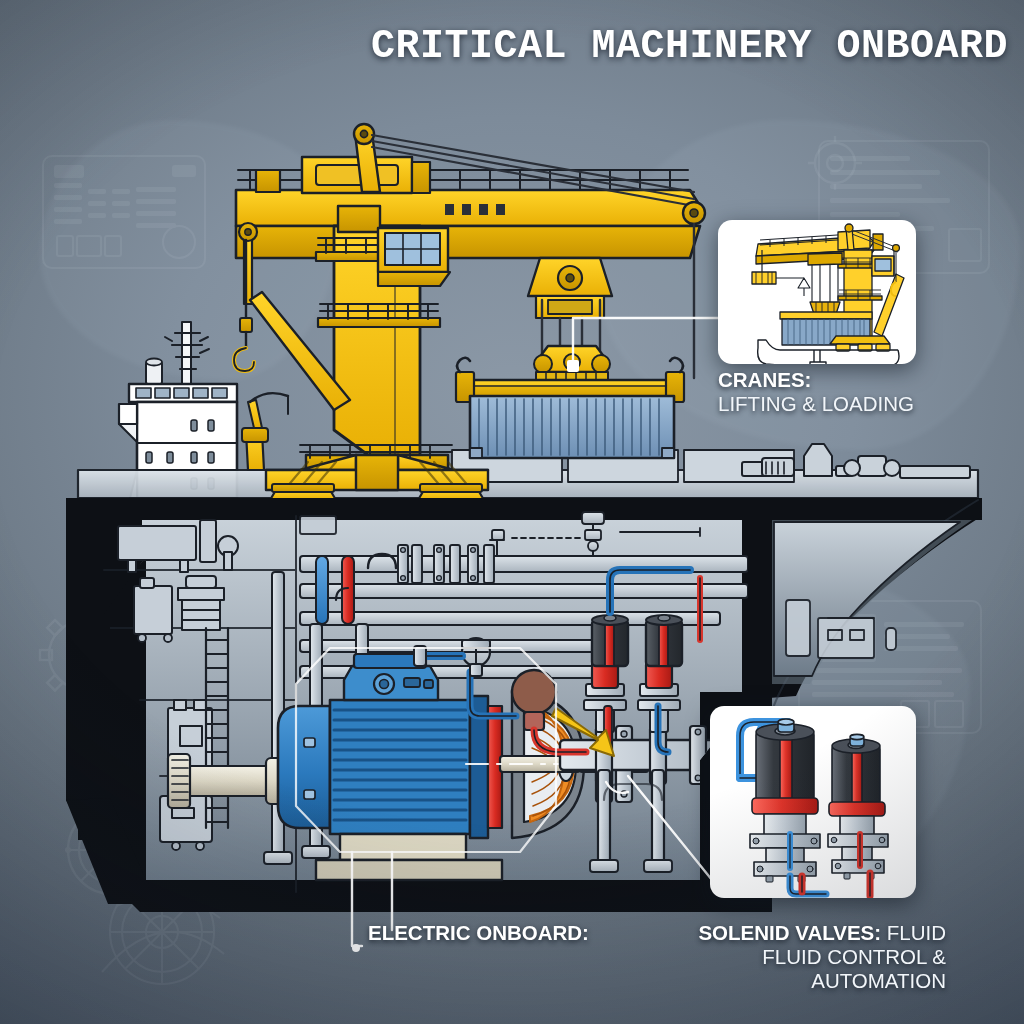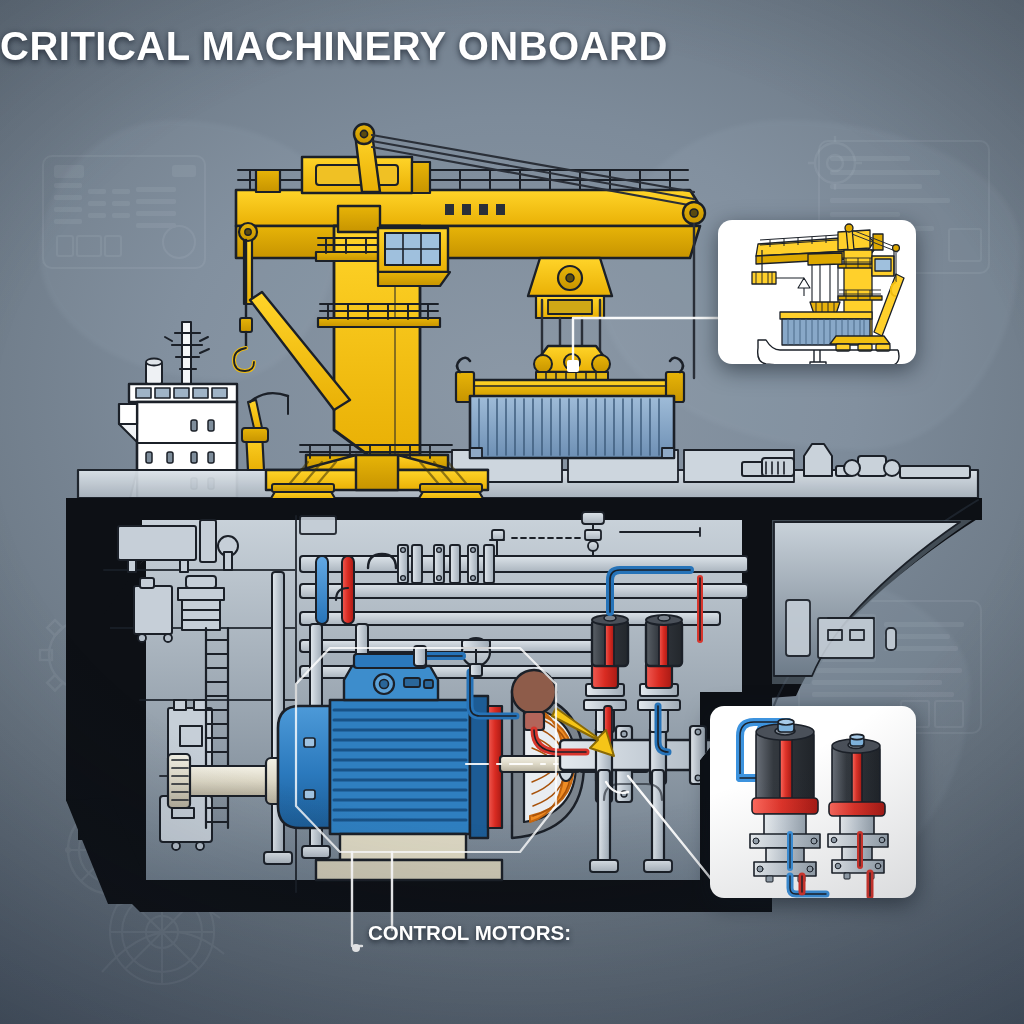--- a/index.html
+++ b/index.html
@@ -12,21 +12,21 @@
   
   .wm{position:absolute;opacity:.075;pointer-events:none;}
   .wm-panel{border:2px solid #e9f1f8;border-radius:10px;}
   .wm-line{position:absolute;background:#e9f1f8;height:5px;border-radius:2px;}
   .wm-box{position:absolute;border:2px solid #e9f1f8;border-radius:3px;}
   .wm-ring{position:absolute;border:2px solid #e9f1f8;border-radius:50%;}
   .wm-map{position:absolute;background:#cfe0ee;border-radius:44% 56% 38% 62%/52% 38% 62% 48%;opacity:.06;filter:blur(2px);}
   .vig{position:absolute;inset:0;pointer-events:none;
        background:radial-gradient(105% 80% at 50% 42%, rgba(0,0,0,0) 48%, rgba(18,26,38,.40) 100%);}
   
-  .title-wrap{position:absolute;left:0;right:16px;top:24px;text-align:left;z-index:40;}
+  .title-wrap{position:absolute;left:0;right:16px;top:24px;text-align:right;z-index:40;font-family:Liberation Mono, monospace;}
   .title{font-size:40px;font-weight:bold;color:#ffffff;letter-spacing:.5px;
          text-shadow:0 2px 6px rgba(15,22,33,.75);}
   .subtitle{margin-top:6px;font-size:25.5px;color:#eef4f9;letter-spacing:.2px;
             text-shadow:0 2px 5px rgba(15,22,33,.7);}
   
   .art{position:absolute;left:0;top:0;width:1024px;height:1024px;}
   
   .inset{position:absolute;background:#ffffff;border-radius:14px;
          box-shadow:0 6px 22px rgba(12,20,30,.55);overflow:hidden;}
   .inset svg{display:block;}
@@ -944,24 +944,34 @@
           </g>
           <path d="M150 128 L150 160" stroke="#d8352c" stroke-width="6" fill="none"></path>
           <path d="M150 128 L150 160" stroke-width="1.2" fill="none"></path>
           <path d="M160 167 L160 190" fill="none" stroke="#d8352c" stroke-width="7"></path>
           <path d="M160 167 L160 190" fill="none" stroke-width="1.4"></path>
         </g>
       </g>
     </svg>
   </div>
 
+  <div class="cap cap-cranes">
+    <div class="l1"><b>CRANES:</b></div>
+    <div class="l2"><span>LIFTING &amp; LOADING</span></div>
+  </div>
 
   <div class="cap cap-motors">
-    <div class="l1"><b>CONTROL MOTORS:</b></div>
+    <div class="l1"><b>ELECTRIC ONBOARD:</b></div>
   </div>
 
+  <div class="cap cap-valves">
+    <div class="l1">
+      <b>SOLENID VALVES:</b><span> FLUID</span>
+    </div>
+    <div class="l2"><span>FLUID CONTROL &amp; AUTOMATION</span></div>
+  </div>
 
   <div class="title-wrap">
     <div class="title">CRITICAL MACHINERY ONBOARD</div>
   </div>
 
   <div class="vig"></div>
 </div>
 
 </body></html>

